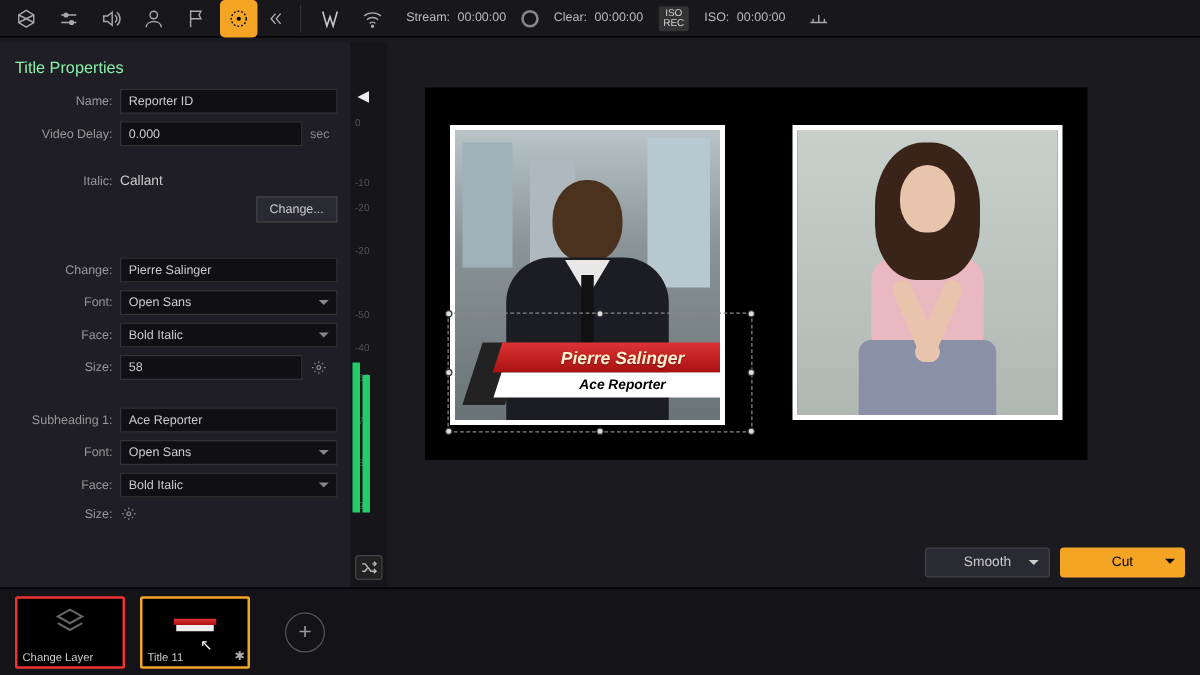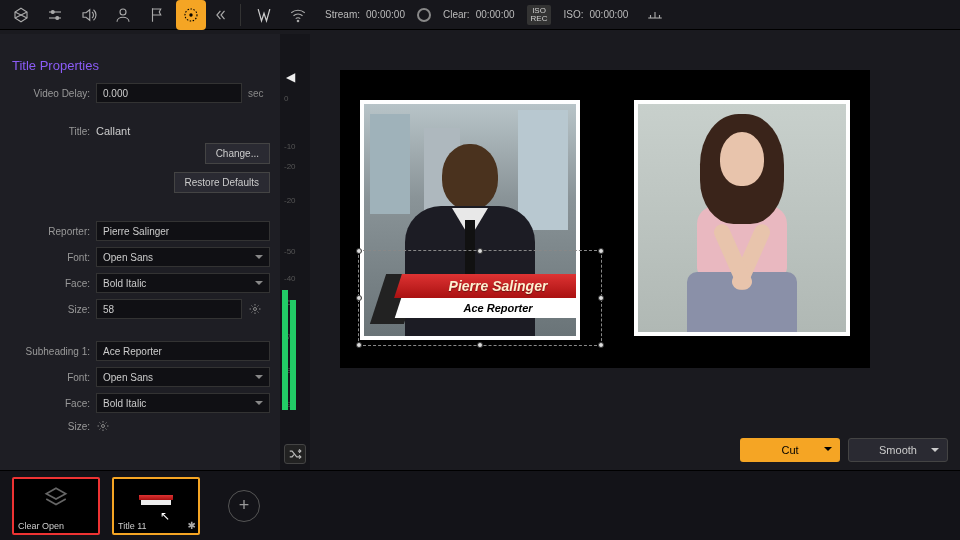--- a/index.html
+++ b/index.html
@@ -11,21 +11,21 @@
   .tbtn.active { background:#f5a524; color:#000; }
   .tbtn.collapse { width:22px; }
   .vsep { width:1px; height:22px; background:#333; margin:0 4px; }
   .status-item { display:flex; align-items:center; gap:6px; margin:0 8px; color:#bbb; font-size:10px; }
   .record-dot { width:14px; height:14px; border:2px solid #888; border-radius:50%; }
   .iso-badge { background:#333; padding:2px 4px; font-size:8px; line-height:1; border-radius:2px; text-align:center; }
   .timeline-icon svg { stroke:#aaa; }
   
   
   .sidebar { position:absolute; left:0; top:34px; width:280px; bottom:70px; background:#1e1e24; overflow-y:auto; padding:8px 10px 20px 10px; }
-  .panel-title { font-size:13px; color:#8b5cf6; margin:16px 0 10px 2px; }
+  .panel-title { font-size:13px; color:#86efac; margin:4px 0 10px 2px; }
   .prop-row { display:flex; align-items:center; margin:6px 0; gap:6px; }
   .prop-label { width:80px; text-align:right; color:#999; font-size:10px; }
   .prop-input { flex:1; background:#101014; border:1px solid #333; color:#ccc; height:20px; padding:0 6px; font-size:10px; }
   .prop-input.short { flex:0 0 52px; }
   .unit { font-size:10px; color:#888; }
   .prop-select { flex:1; position:relative; background:#101014; border:1px solid #333; height:20px; display:flex; align-items:center; padding:0 6px; font-size:10px; color:#ccc; cursor:pointer;}
   .prop-select::after { content:''; position:absolute; right:6px; top:7px; border:4px solid transparent; border-top-color:#888; }
   .btn-small { background:#2a2a32; border:1px solid #444; color:#ccc; padding:4px 10px; font-size:10px; cursor:pointer; }
   .btn-row { display:flex; justify-content:flex-end; gap:6px; margin:6px 0 12px 0; }
   .swatch { width:18px; height:14px; border:1px solid #555; }
@@ -184,40 +184,41 @@
         <line x1="12" y1="8" x2="12" y2="16"></line>
         <line x1="18" y1="12" x2="18" y2="16"></line>
       </svg>
     </div>
 </div>
 
 <div class="sidebar">
   <div class="panel-title">Title Properties</div>
 
   <div class="prop-row">
+    <div class="prop-label">Name:</div>
+    <input class="prop-input" value="Reporter ID" style="">
+  </div>
+  <div class="prop-row">
     <div class="prop-label">Video Delay:</div>
     <input class="prop-input" style="flex: 0 0 96px;" value="0.000">
     <span class="unit">sec</span>
   </div>
 
   <div class="spacer-v"></div>
   <div class="prop-row">
-    <div class="prop-label">Title:</div>
+    <div class="prop-label">Italic:</div>
     <span style="color:#ccc">Callant</span>
   </div>
   <div class="btn-row">
     <button class="btn-small">Change...</button>
   </div>
-  <div class="btn-row" style="margin-top:-4px">
-    <button class="btn-small">Restore Defaults</button>
-  </div>
 
   <div class="spacer-v"></div>
   <div class="prop-row">
-    <div class="prop-label">Reporter:</div>
+    <div class="prop-label">Change:</div>
     <input class="prop-input" value="Pierre Salinger" style="">
   </div>
   <div class="prop-row">
     <div class="prop-label">Font:</div>
     <div class="prop-select">
         <span>Open Sans</span>
       </div>
   </div>
   <div class="prop-row">
     <div class="prop-label">Face:</div>
@@ -335,35 +336,35 @@
       <div class="h" style="left:50%; top:-3px; margin-left:-3px;"></div>
       <div class="h" style="left:50%; bottom:-3px; margin-left:-3px;"></div>
       <div class="h" style="left:-3px; top:50%; margin-top:-3px;"></div>
       <div class="h" style="right:-3px; top:50%; margin-top:-3px;"></div>
     </div>
   </div>
 
 </div>
 
 <div class="trans-row">
+  <div class="trans-btn smooth">
+      <span>Smooth</span>
+    </div>
   <div class="trans-btn cut">
       <span>Cut</span>
-    </div>
-  <div class="trans-btn smooth">
-      <span>Smooth</span>
     </div>
 </div>
 
 <div class="shelf">
   <div class="tile selred">
     <div class="tile-icon"><svg width="26" height="26" viewBox="0 0 24 24" fill="none" stroke="currentColor" stroke-width="1.5">
           <polygon points="12,3 21,8 12,13 3,8"></polygon>
           <polyline points="3,13 12,18 21,13"></polyline>
         </svg></div>
-    <div class="tile-label">Clear Open</div>
+    <div class="tile-label">Change Layer</div>
   </div>
   <div class="tile sel">
     <div class="tile-thumb">
       <div class="bar-r"></div>
         <div class="bar-w"></div>
     </div>
     <div class="tile-label">Title 11</div>
     <div class="tile-gear">✱</div>
     <div class="cursor-ptr" style="left:46px; top:30px;">↖</div>
   </div>

